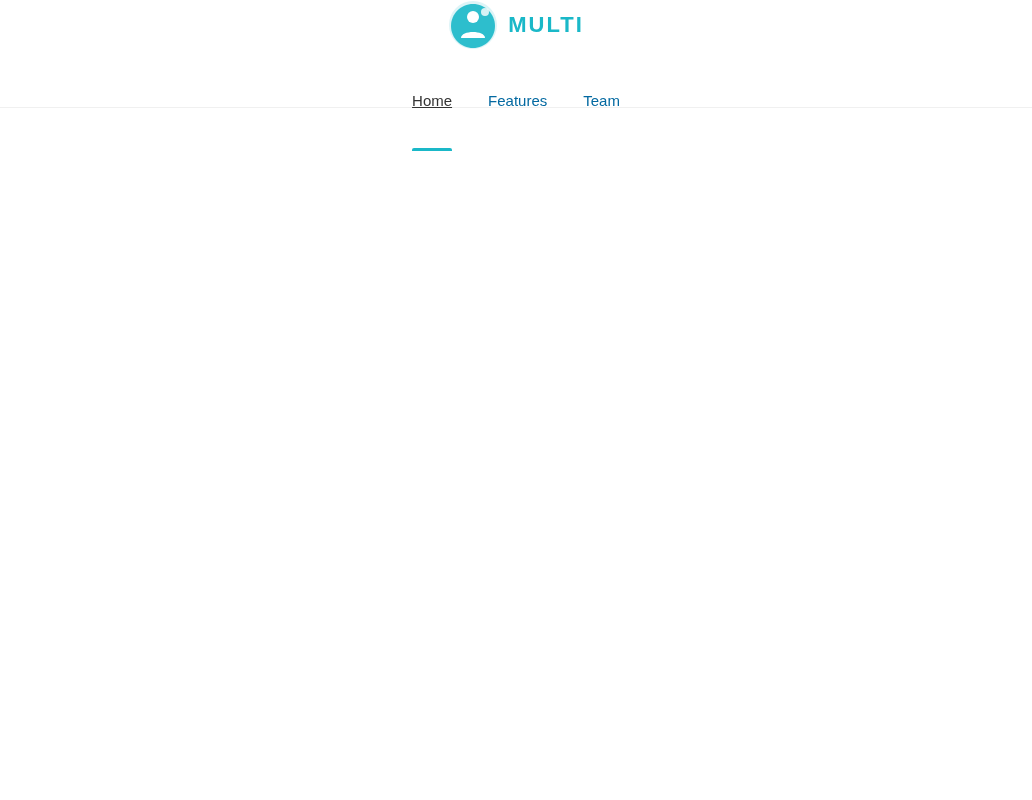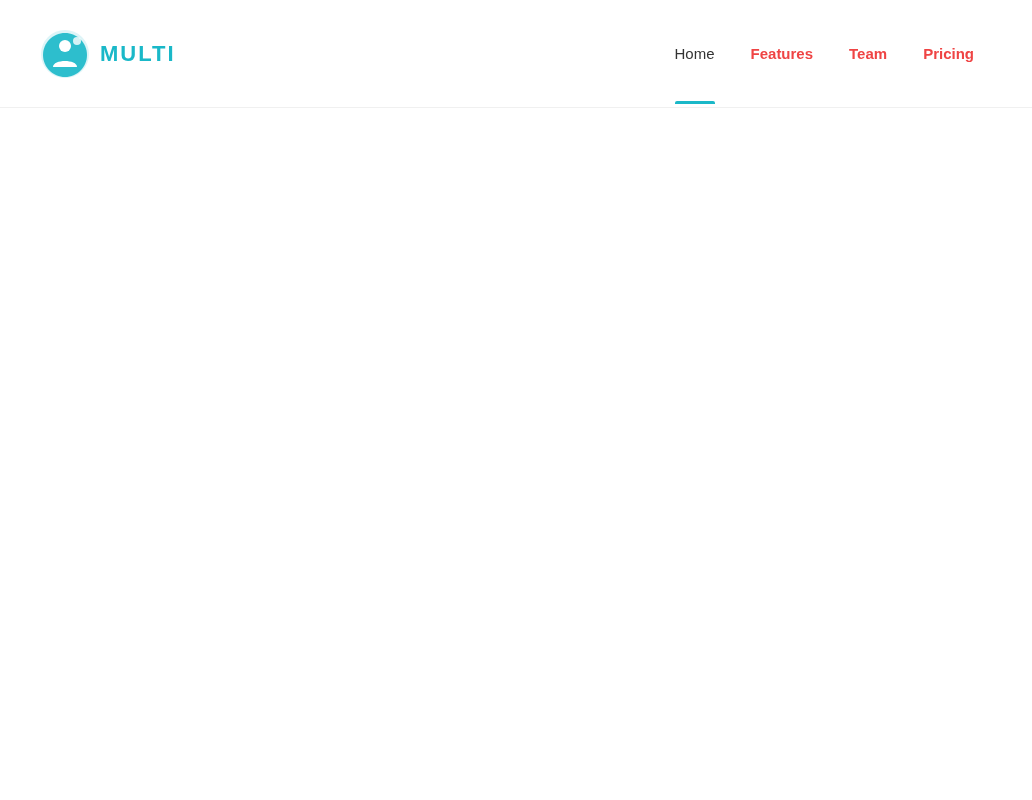--- a/index.html
+++ b/index.html
@@ -17,20 +17,21 @@
 
     header {
       display: flex;
       align-items: center;
       justify-content: space-between;
       padding: 0 40px;
       height: 108px;
       background: #ffffff;
       border-bottom: 1px solid #f0f0f0;
       box-shadow: 0 1px 4px rgba(0,0,0,0.04);
+      flex-direction: column;
     }
 
     .logo-area {
       display: flex;
       align-items: center;
       gap: 10px;
       text-decoration: none;
     }
 
     .logo-icon {
@@ -50,31 +51,32 @@
       align-items: center;
       gap: 0;
     }
 
     .nav-item {
       padding: 0 18px;
       height: 101px;
       display: flex;
       align-items: center;
       font-size: 15px;
-      color: #ef4444;
+      color: #0369a1;
       cursor: pointer;
       text-decoration: none;
       position: relative;
-      font-weight: 700;
+      font-weight: 400;
       transition: color 0.2s;
     }
 
     .nav-item.active {
       color: #333333;
       font-weight: 500;
+      text-decoration: underline;
     }
 
     .nav-item.active::after {
       content: '';
       position: absolute;
       bottom: 0;
       left: 50%;
       transform: translateX(-50%);
       width: 40px;
       height: 3px;
@@ -113,20 +115,17 @@
   <nav>
     <a class="nav-item active" href="#">
       <span>Home</span>
     </a>
     <a class="nav-item" href="#">
       <span>Features</span>
     </a>
     <a class="nav-item" href="#">
       <span>Team</span>
     </a>
-    <a class="nav-item" href="#">
-      <span>Pricing</span>
-    </a>
   </nav>
 </header>
 
 <main class="main-content">
 </main>
 
 </body></html>

